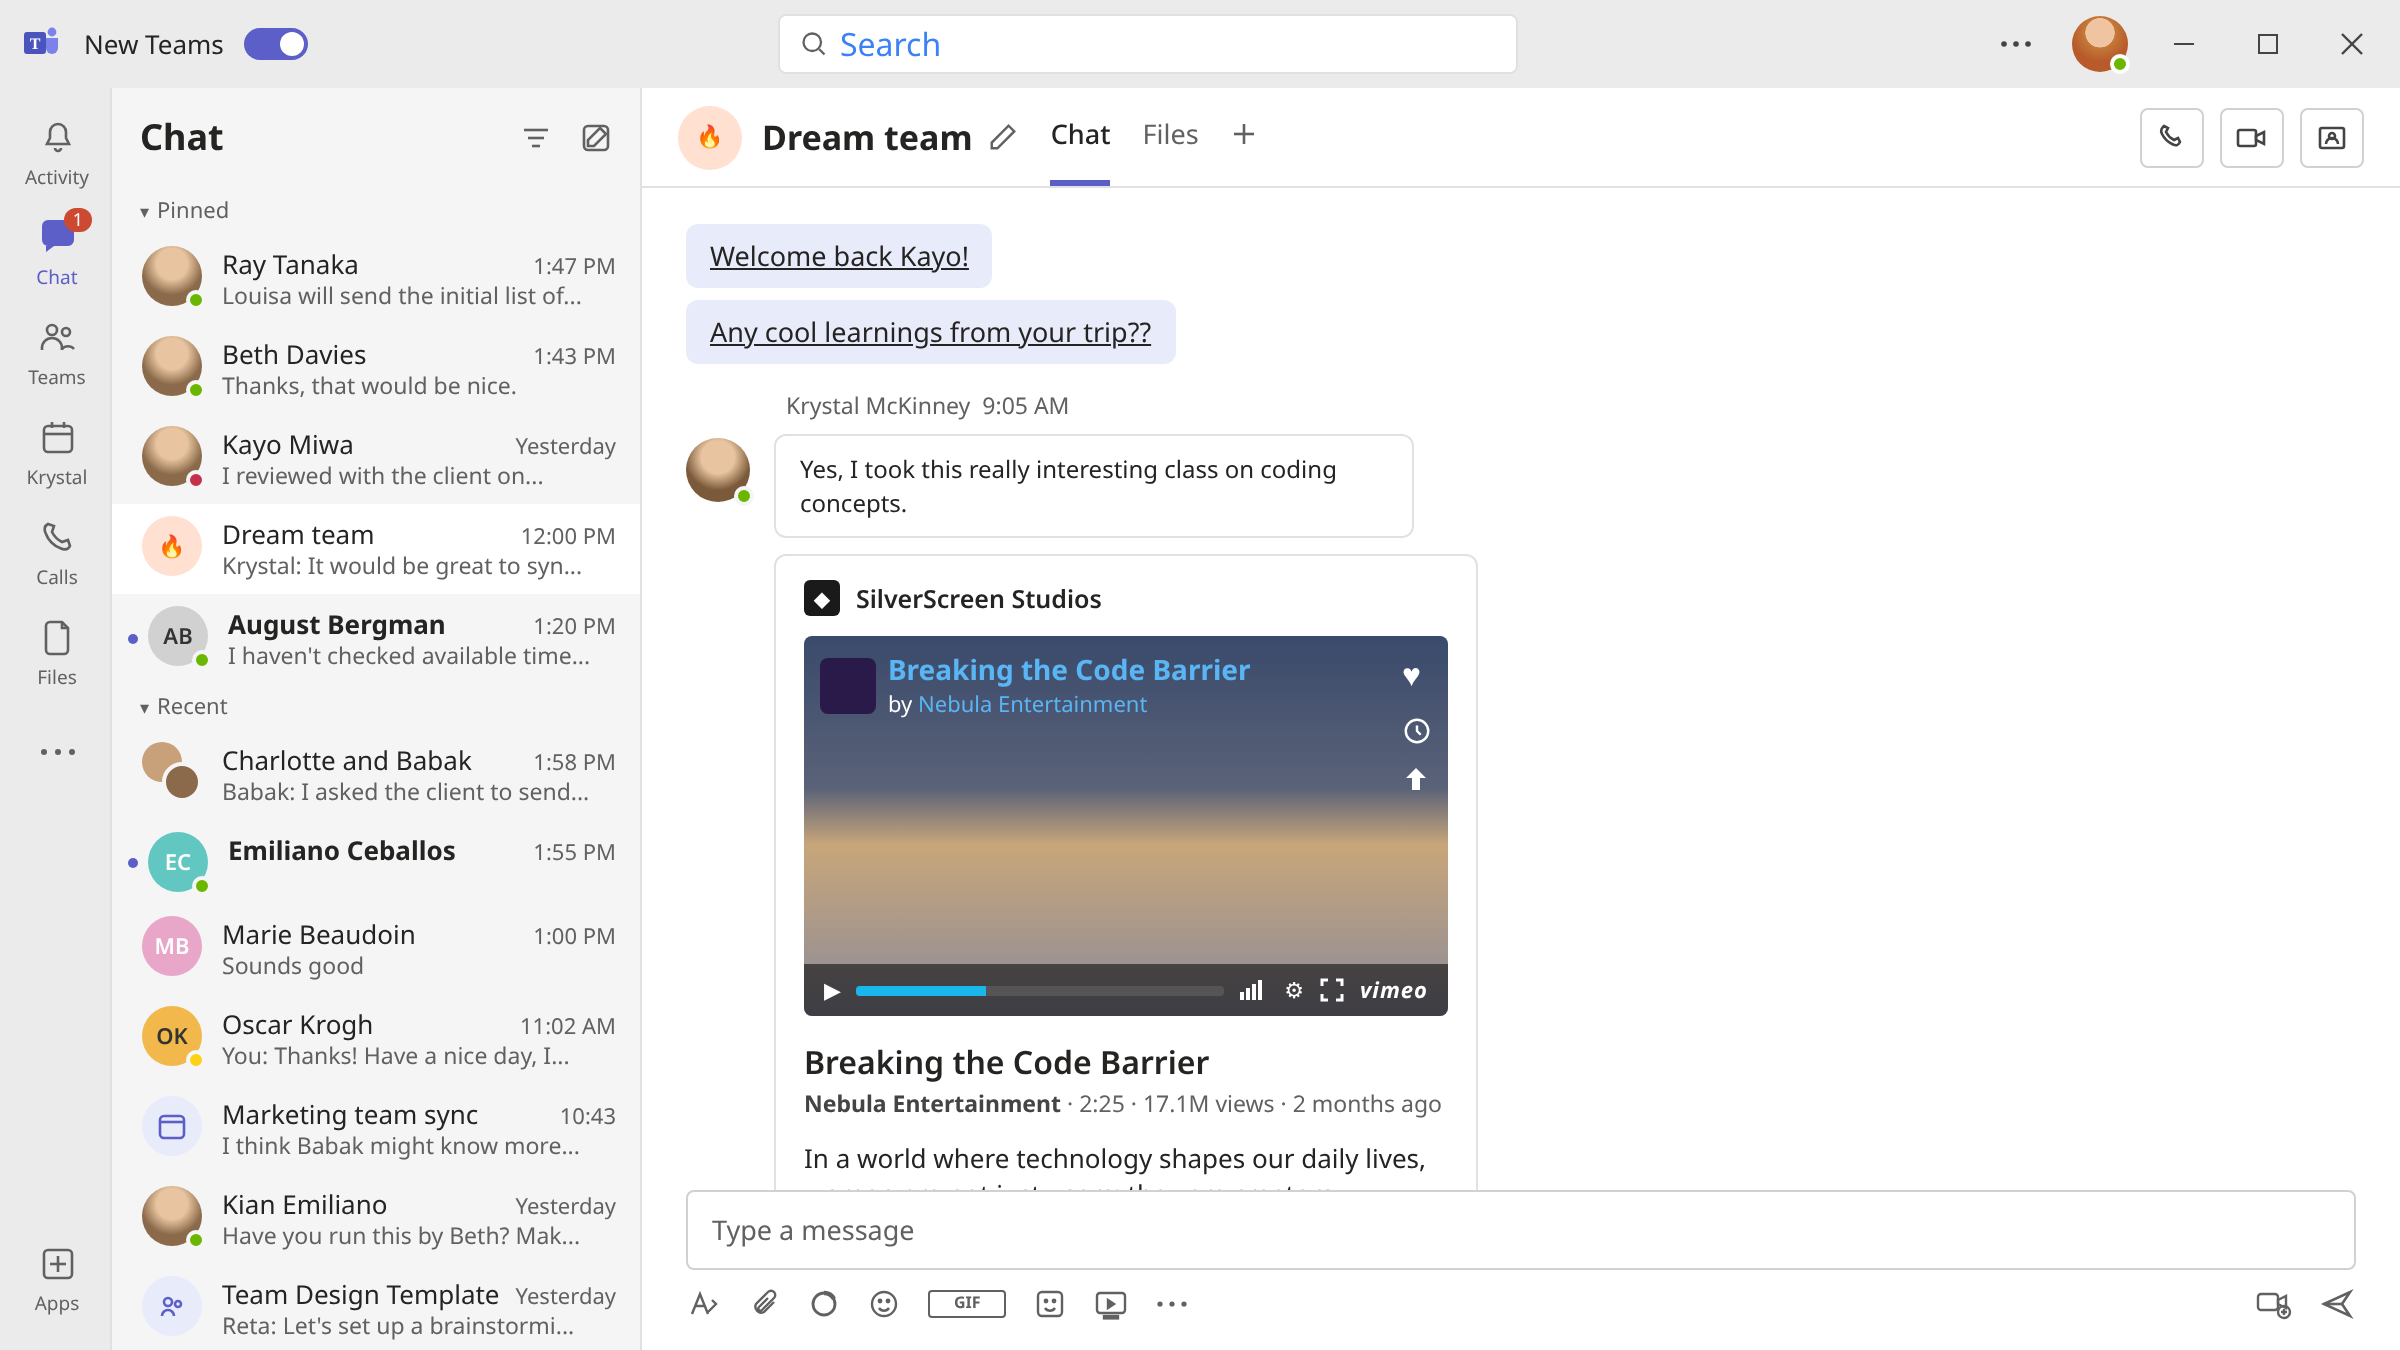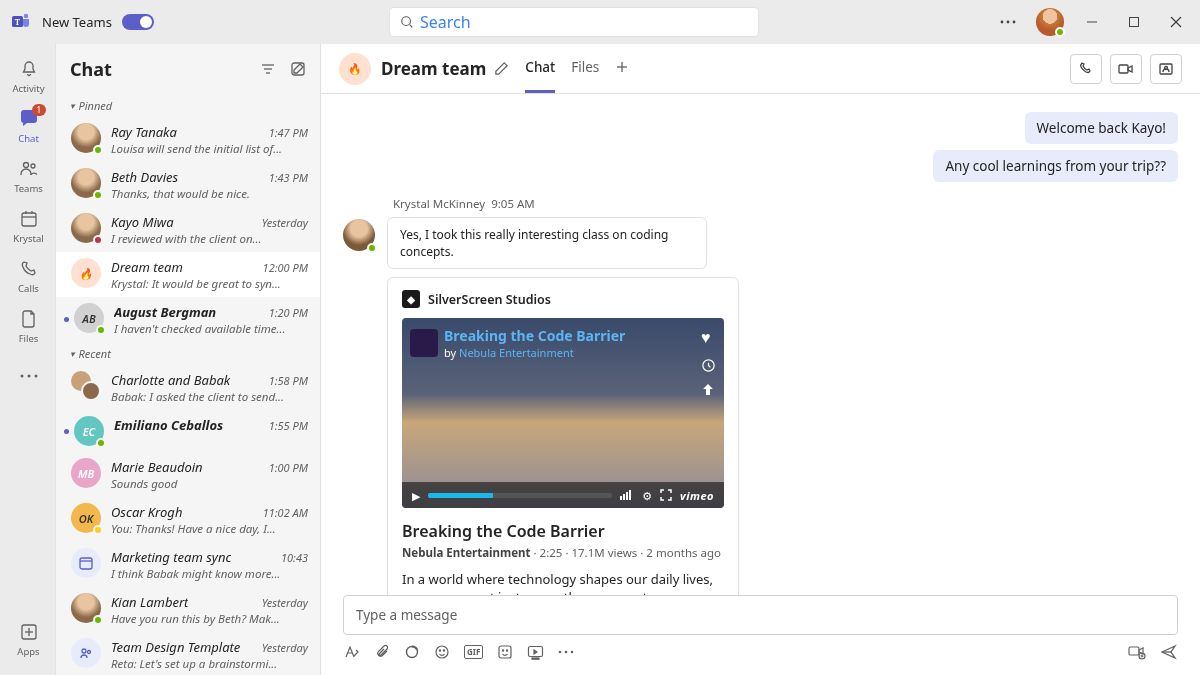--- a/index.html
+++ b/index.html
@@ -24,21 +24,21 @@
   .rail-item .lbl{font-size:9.5px;}
   .rail-ic{width:22px;height:22px;display:flex;align-items:center;justify-content:center;position:relative;}
   .badge{position:absolute;top:-4px;right:-6px;background:#cc4a31;color:#fff;border-radius:8px;font-size:9px;padding:0 4px;line-height:12px;min-width:12px;text-align:center;}
 
   .chatlist{width:265px;background:#f5f5f5;border-right:1px solid #e1e1e1;display:flex;flex-direction:column;}
   .chatlist-hdr{height:50px;display:flex;align-items:center;padding:0 14px;justify-content:space-between;}
   .chatlist-hdr h1{font-size:18px;font-weight:700;}
   .hdr-icons{display:flex;gap:14px;color:#616161;}
   .section-hdr{font-size:11px;color:#616161;padding:4px 14px;display:flex;align-items:center;gap:4px;}
   .section-hdr:before{content:'▾';font-size:9px;}
-  .items{flex:1;overflow-y:auto;font-style:italic;}
+  .items{flex:1;overflow-y:auto;}
   .chat-item{display:flex;align-items:flex-start;padding:6px 12px;gap:10px;cursor:pointer;border-left:3px solid transparent;}
   .chat-item.selected{background:#fff;}
   .chat-item.unread .nm{font-weight:700;}
   .chat-item .dot{width:5px;height:5px;border-radius:50%;background:#5b5fc7;align-self:center;margin-left:-7px;margin-right:-5px;}
   .av{width:30px;height:30px;border-radius:50%;flex-shrink:0;position:relative;display:flex;align-items:center;justify-content:center;font-size:11px;font-weight:600;color:#fff;}
   .av.photo{background:linear-gradient(135deg,#c8a07a,#8b6b4a);}
   .av .pr{position:absolute;right:-2px;bottom:-2px;width:10px;height:10px;border-radius:50%;border:2px solid #f5f5f5;}
   .pr.avail{background:#6bb700;} .pr.busy{background:#c4314b;} .pr.away{background:#fcd116;}
   .meta{flex:1;min-width:0;}
   .row1{display:flex;justify-content:space-between;align-items:baseline;}
@@ -51,21 +51,21 @@
   .main-hdr .av{width:32px;height:32px;margin-right:10px;}
   .conv-name{font-size:17px;font-weight:700;margin-right:8px;}
   .edit-ic{color:#616161;margin-right:16px;cursor:pointer;}
   .tabs{display:flex;gap:16px;height:100%;align-items:stretch;}
   .tab{display:flex;align-items:center;font-size:13.5px;color:#616161;cursor:pointer;border-bottom:3px solid transparent;}
   .tab.active{color:#252423;border-bottom-color:#5b5fc7;font-weight:500;}
   .hdr-r{margin-left:auto;display:flex;gap:8px;}
   .hbtn{width:32px;height:30px;border:1px solid #d1d1d1;border-radius:4px;display:flex;align-items:center;justify-content:center;color:#444;cursor:pointer;}
 
   .messages{flex:1;overflow-y:auto;padding:18px 22px;}
-  .mine{display:flex;justify-content:flex-end;margin-bottom:6px;}
+  .mine{display:flex;margin-bottom:6px;text-decoration:underline;}
   .bubble-mine{background:#e8ebfa;border-radius:6px;padding:7px 12px;font-size:13.5px;max-width:60%;}
   .from-hdr{font-size:11.5px;color:#616161;margin:14px 0 6px 50px;}
   .msg-row{display:flex;gap:12px;margin-bottom:8px;align-items:flex-start;}
   .msg-row .av{width:32px;height:32px;margin-top:2px;}
   .bubble{background:#fff;border:1px solid #e1e1e1;border-radius:6px;padding:8px 12px;font-size:12px;max-width:320px;}
   .card{background:#fff;border:1px solid #e1e1e1;border-radius:6px;width:352px;margin-left:44px;padding:12px 14px;}
   .source{display:flex;align-items:center;gap:8px;font-size:12.5px;font-weight:600;margin-bottom:10px;}
   .src-ic{width:18px;height:18px;background:#1a1a1a;border-radius:3px;display:flex;align-items:center;justify-content:center;color:#fff;font-size:10px;}
   .video{width:100%;height:190px;border-radius:4px;background:linear-gradient(180deg,#3a4a6b 0%,#5a6278 40%,#c8a67a 55%,#8a8a9a 100%);position:relative;color:#fff;overflow:hidden;}
   .video-hdr{position:absolute;top:8px;left:8px;right:8px;display:flex;align-items:center;gap:6px;}
@@ -81,21 +81,21 @@
   .card-title{font-size:16px;font-weight:600;margin-top:12px;}
   .card-meta{font-size:11.5px;color:#616161;margin-top:3px;}
   .card-meta b{color:#444;}
   .card-desc{font-size:13px;margin-top:10px;line-height:1.4;}
 
   .composer{padding:0 22px 14px;}
   .compose-box{border:1px solid #d1d1d1;border-radius:4px;padding:10px 12px;color:#616161;font-size:13.5px;outline:none;}
   .compose-tools{display:flex;align-items:center;gap:14px;margin-top:8px;color:#616161;}
   .compose-tools .sp{flex:1;}
   .tool{cursor:pointer;display:flex;}
-  .gif{border:1.2px solid #616161;border-radius:2px;font-size:8px;font-weight:700;padding:0 2px;line-height:12px;}
+  .gif{border:1.2px solid #616161;border-radius:2px;font-size:8px;font-weight:700;padding:0 12px;line-height:12px;}
 
   svg{display:block;}
 </style>
 </head>
 <body>
 
 <div class="titlebar">
   <div class="app-icon">
     <svg width="20" height="20" viewBox="0 0 20 20">
         <rect x="0" y="4" width="11" height="11" rx="1.5" fill="#4b53bc"></rect>
@@ -366,21 +366,21 @@
             </div>
             <div class="pv">I think Babak might know more...</div>
           </div>
         </div>
         <div class="chat-item">
           <div class="av photo" style="background: radial-gradient(circle at 50% 30%, rgb(232, 196, 160) 30%, rgb(138, 106, 74) 60%);">
             <div class="pr avail"></div>
           </div>
           <div class="meta">
             <div class="row1">
-              <div class="nm">Kian Lambert</div>
+              <div class="nm">Kian Emiliano</div>
               <div class="ts">Yesterday</div>
             </div>
             <div class="pv">Have you run this by Beth? Mak...</div>
           </div>
         </div>
         <div class="chat-item">
           <div class="av" style="background: rgb(232, 235, 250);">
             <svg width="14" height="14" viewBox="0 0 14 14" fill="none" stroke="#5b5fc7" stroke-width="1.3">
               <circle cx="5" cy="5" r="2"></circle>
               <circle cx="10" cy="6" r="1.5"></circle>

